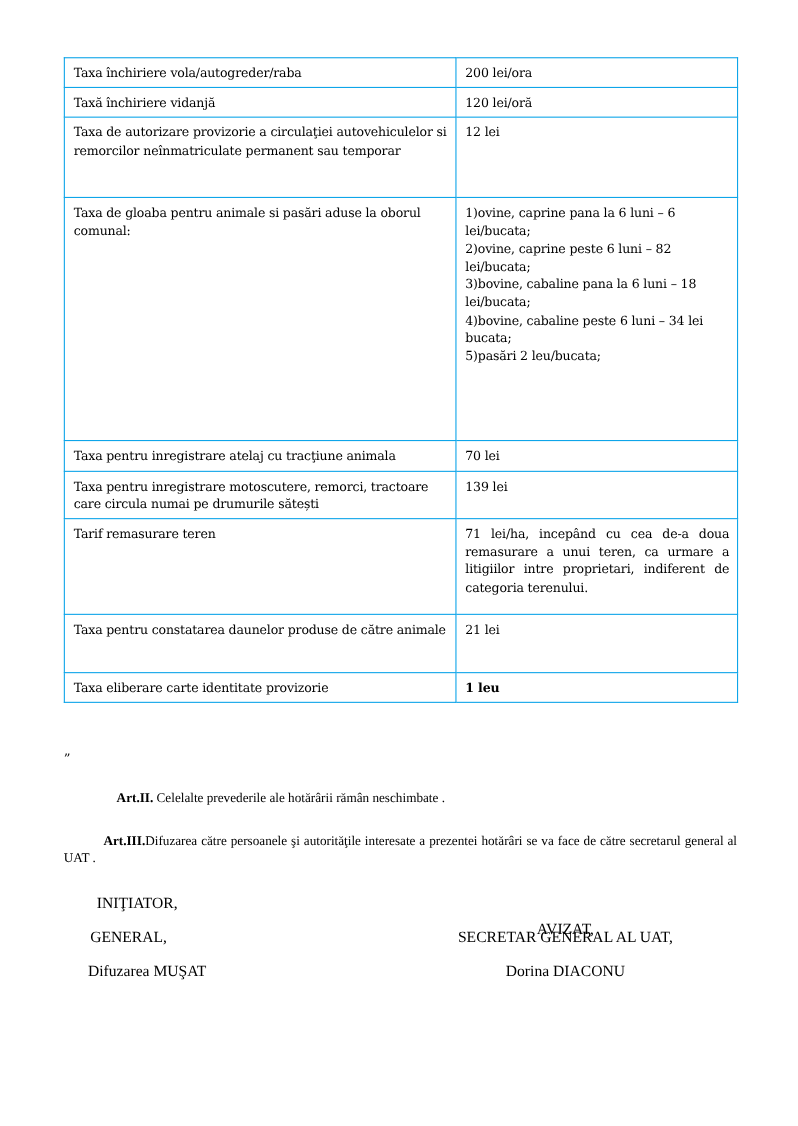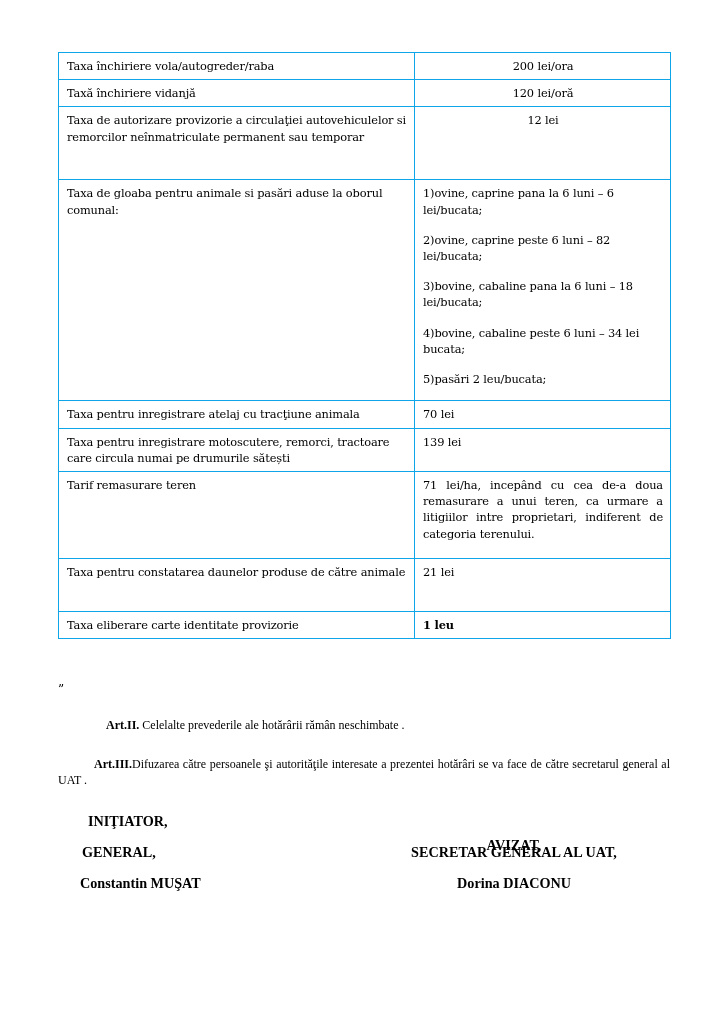--- a/index.html
+++ b/index.html
@@ -38,27 +38,27 @@
     vertical-align: top;
     padding: 5px 7px 5px 8px;
     font-family: "DejaVu Serif", "Liberation Serif", serif;
     font-size: 11.4px;
     line-height: 1.42;
     letter-spacing: -0.15px;
   }
   .col-desc { width: 356px; }
   .col-val  { width: 256px; }
 
-  td.val-center { text-align: center; margin-left: 47px; }
+  td.val-center { text-align: left; margin-left: 47px; }
   td.val-left   { text-align: left; }
   td.val-just   { text-align: justify; text-align-last: left; }
   td.bold-val   { font-weight: bold; }
 
   .cell-line { display: block; }
-  .cell-line.gap { margin-top: 14px; }
+  .cell-line.gap { }
 
   
   .closing-quote {
     position: absolute;
     left: 58px;
     top: 684px;
     font-family: "DejaVu Serif", "Liberation Serif", serif;
     font-size: 12px;
     line-height: 1;
   }
@@ -87,21 +87,21 @@
   }
   .para b { font-weight: bold; }
 
   
   .sig-block {
     position: absolute;
     left: 58px;
     top: 813px;
     width: 612px;
     font-family: "Liberation Serif", "DejaVu Serif", serif;
-    font-weight: bold;
+    font-weight: normal;
     font-size: 14.2px;
   }
   .sig-row {
     position: relative;
     height: 31px;
   }
   .sig-left {
     position: absolute;
     left: 0;
     width: 300px;
@@ -194,18 +194,18 @@
   <div class="sig-block">
     <div class="sig-row sig-r1">
       <div class="sig-left">INIŢIATOR,</div>
       <div class="sig-right">AVIZAT,</div>
     </div>
     <div class="sig-row sig-r2">
       <div class="sig-left">GENERAL,</div>
       <div class="sig-right">SECRETAR  GENERAL AL UAT,</div>
     </div>
     <div class="sig-row sig-r3">
-      <div class="sig-left">Constantin MUŞAT</div>
+      <div class="sig-left">Difuzarea MUŞAT</div>
       <div class="sig-right">Dorina DIACONU</div>
     </div>
   </div>
 
 </div>
 
 </body></html>

